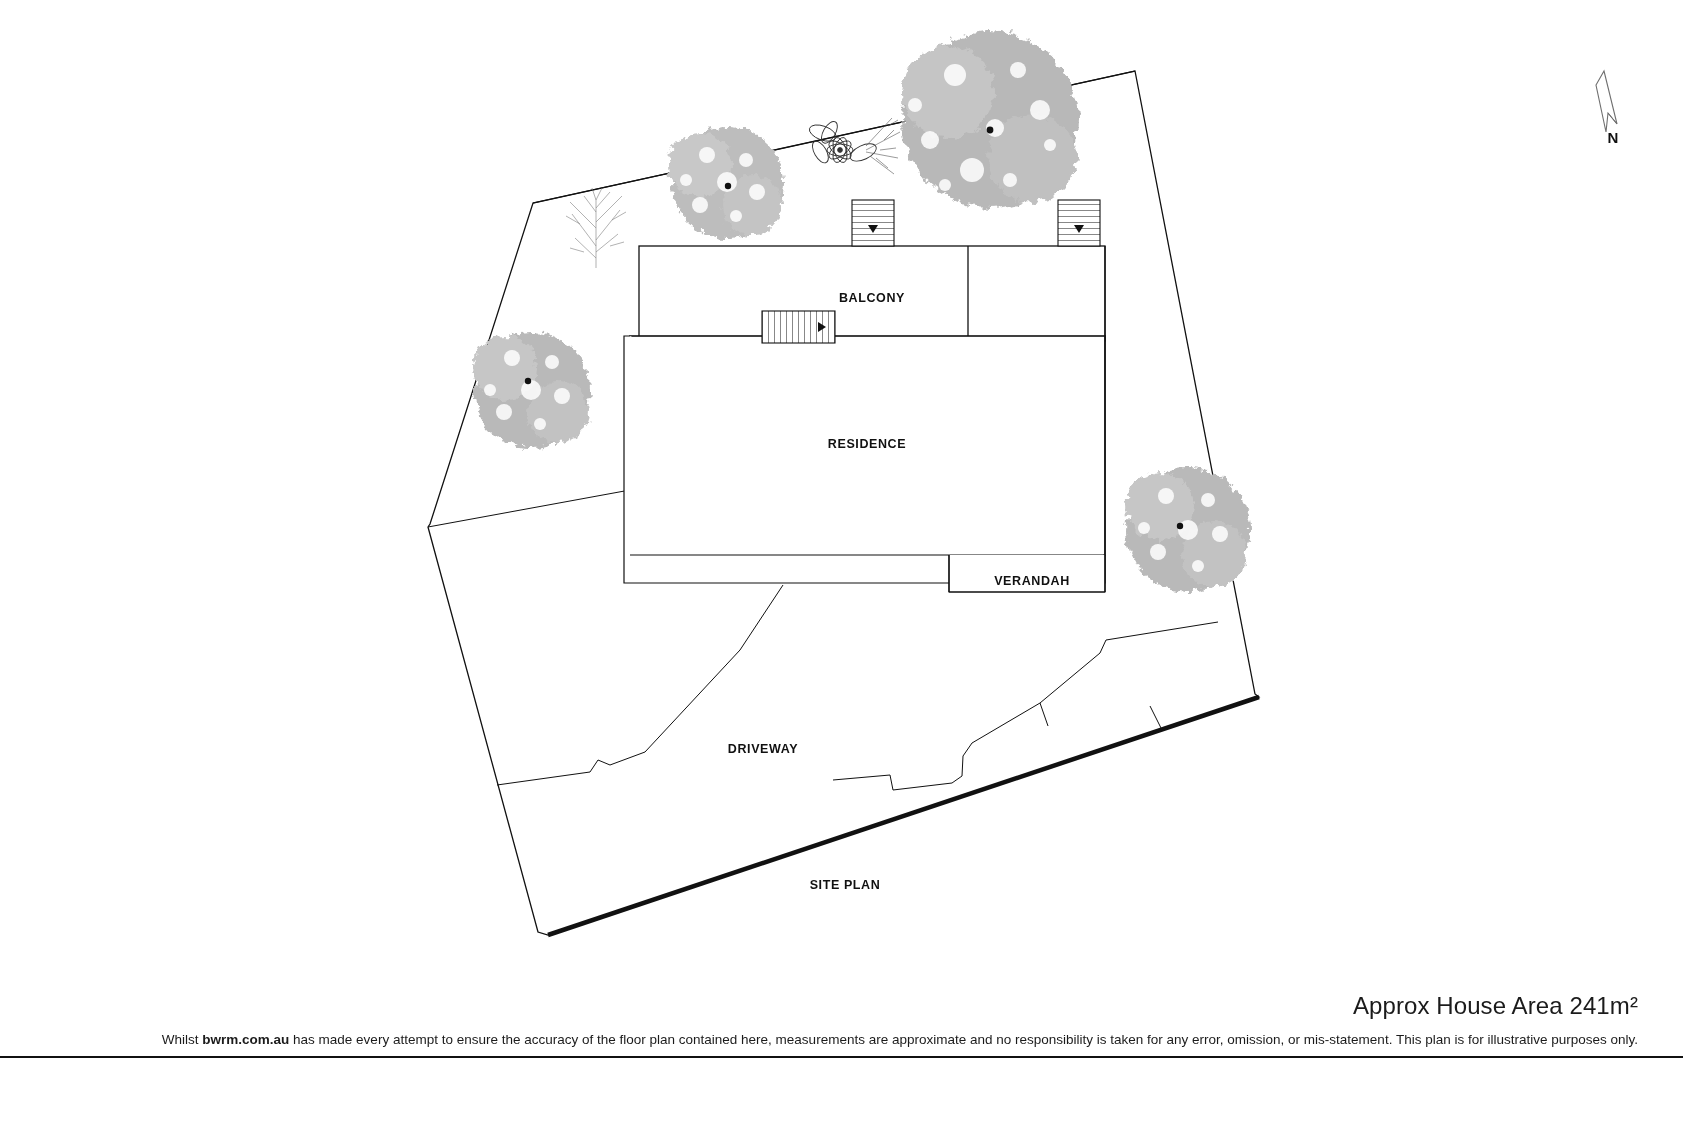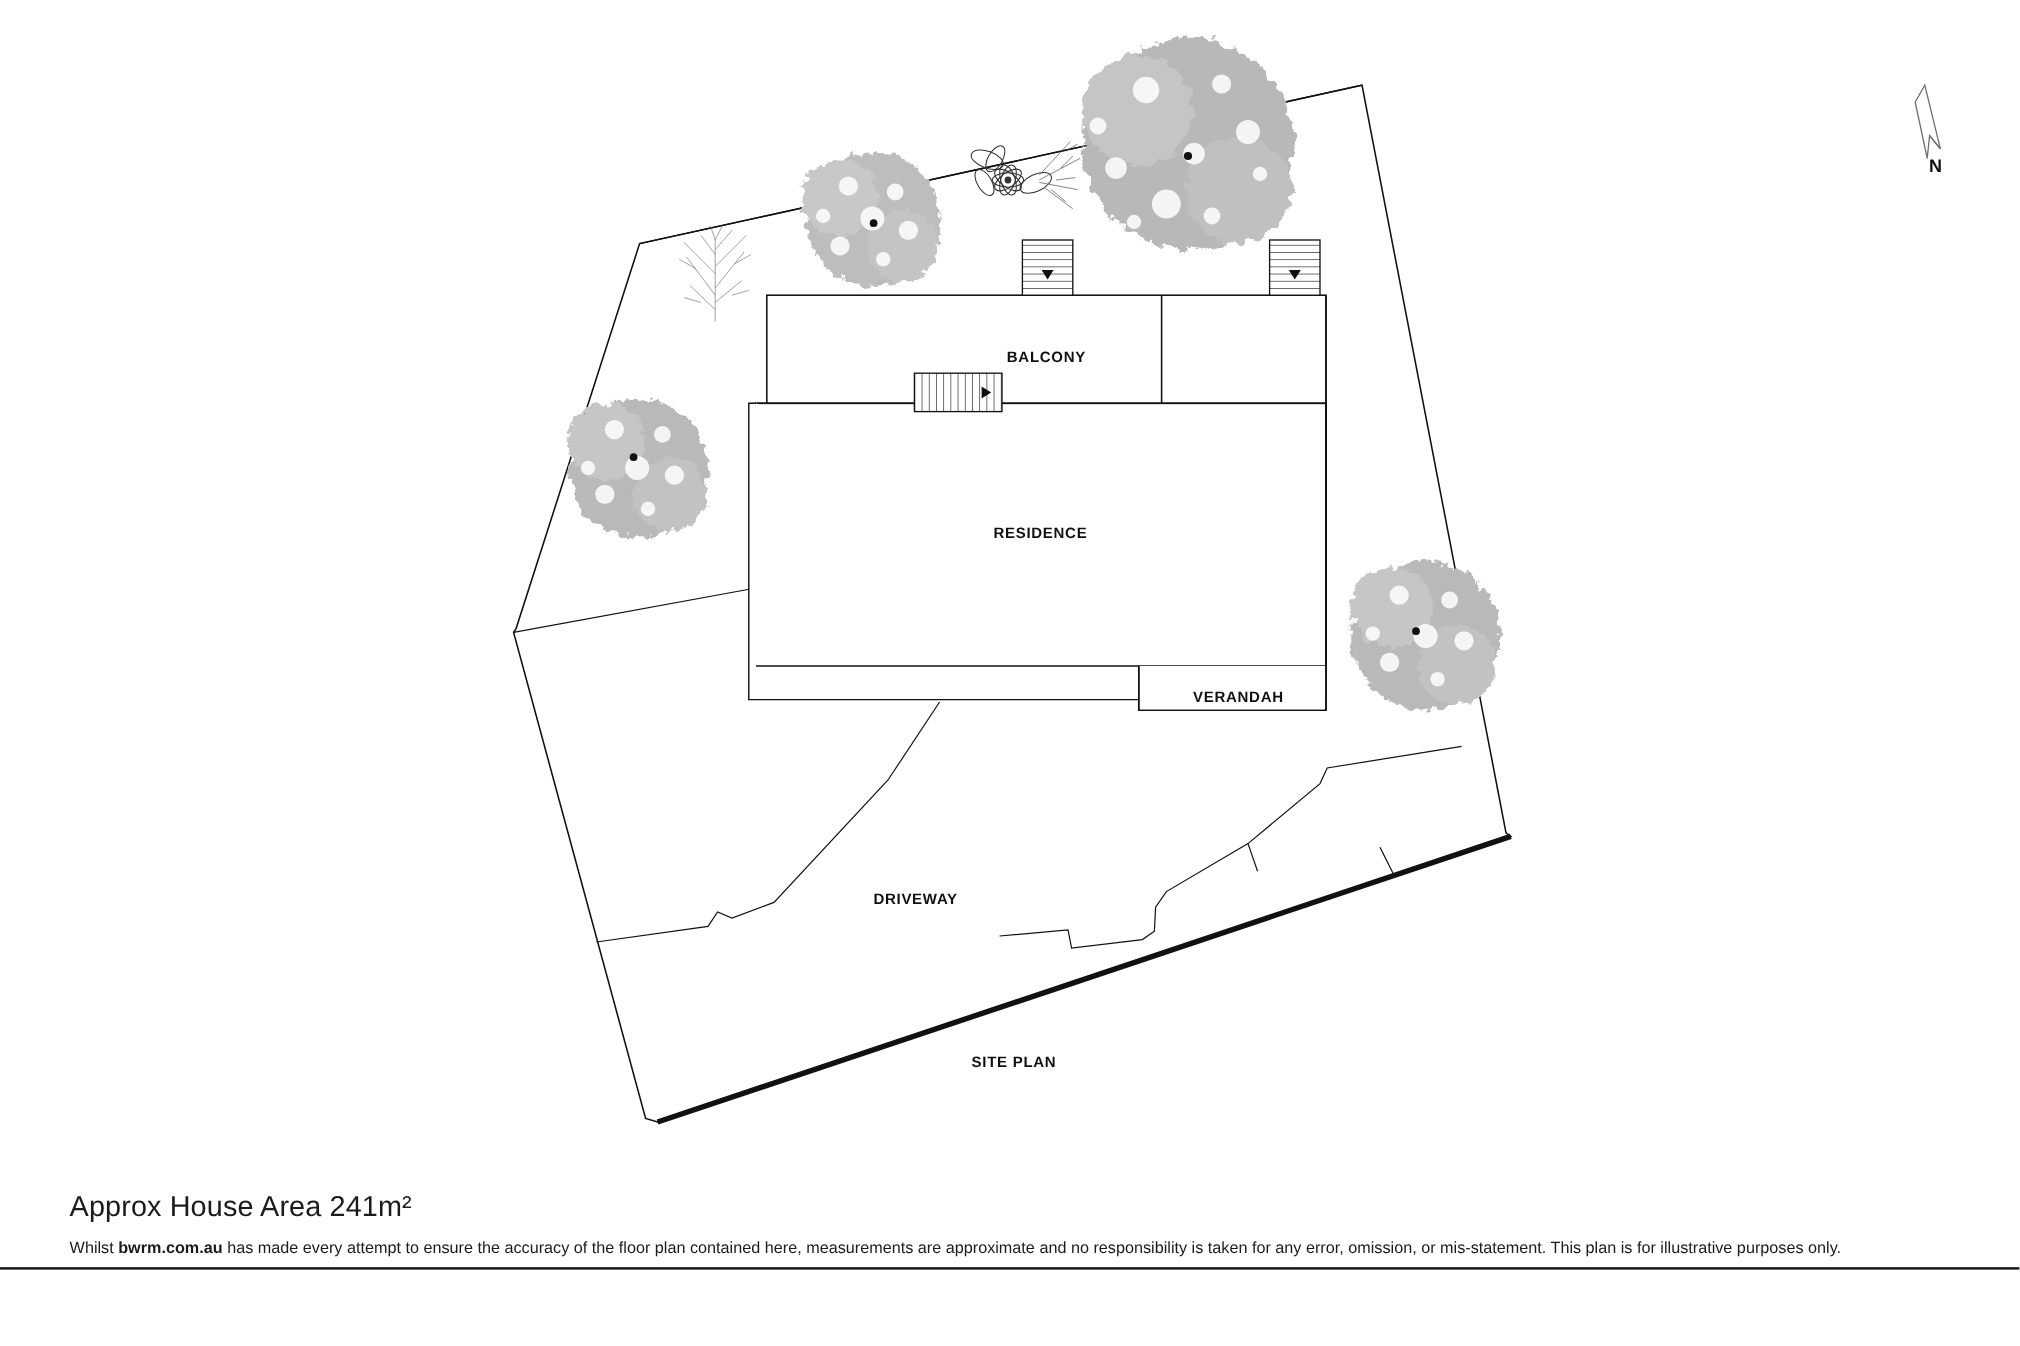--- a/index.html
+++ b/index.html
@@ -41,20 +41,21 @@
     font-weight: bold;
     fill: #111111;
     text-anchor: middle;
   }
   
   #footer-block {
     position: absolute;
     left: 58px;
     bottom: 74px;
     width: 1580px;
+    text-align: right;
   }
   .area-line {
     font-size: 24px;
     line-height: 30px;
     color: #1b1b1b;
     font-family: "Liberation Sans", sans-serif;
     letter-spacing: 0.1px;
   }
   #disclaimer {
     margin-top: 10px;

